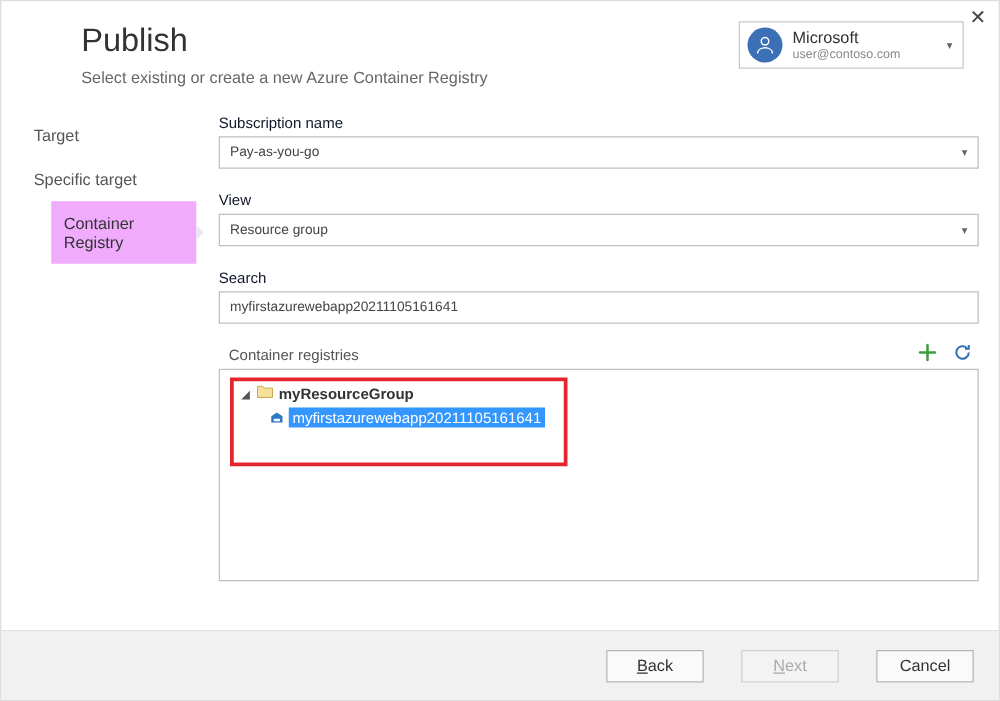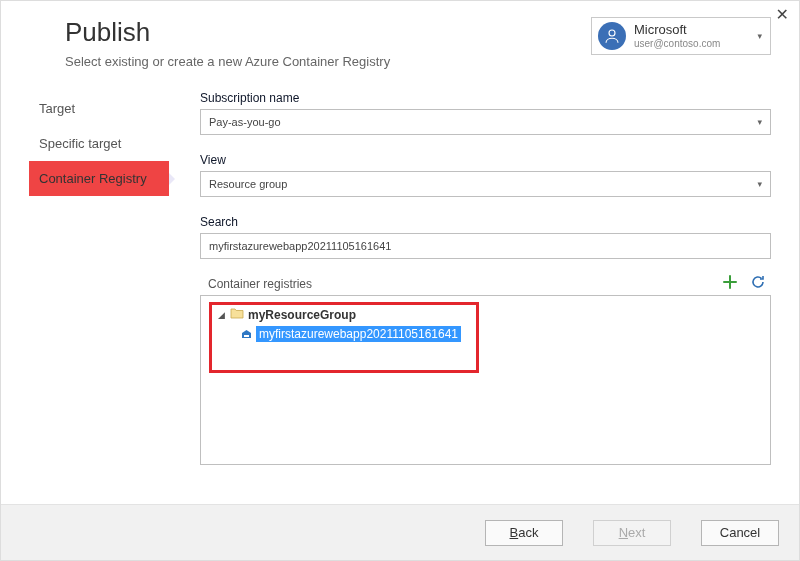--- a/index.html
+++ b/index.html
@@ -34,30 +34,30 @@
   .account .avatar {
     width:28px; height:28px; border-radius:50%;
     background:#3b6fb6; display:flex; align-items:center; justify-content:center;
     margin-right:8px;
   }
   .account .avatar svg { width:18px; height:18px; stroke:#fff; fill:none; stroke-width:1.5;}
   .account-name { font-size:13px; line-height:1.1;}
   .account-email { font-size:10px; color:#888;}
   .account .caret { position:absolute; right:8px; top:50%; transform:translateY(-50%); font-size:9px; color:#666;}
   .body {
-    display:flex; padding: 0 28px; gap:13px;
+    display:flex; padding: 0 16px; gap:0;
   }
   .sidebar { width:140px; flex-shrink:0; padding-top:4px;}
   .sidebar-item {
     font-size:13px; color:#555; padding:10px 10px;
     cursor:pointer;
     position:relative;
   }
   .sidebar-item.active {
-    background:#ef4444; color:#333;
+    background:#f0abfc; color:#333;margin-left:24px;
   }
   .sidebar-item.active::after{
     content:""; position:absolute; right:-6px; top:50%; transform:translateY(-50%);
     border-top:6px solid transparent;
     border-bottom:6px solid transparent;
     border-left:6px solid #e9e7f7;
   }
   .main { flex:1; padding-left:18px; }
   .field-label { font-size:12px; color:#0f172a; margin:4px 0 4px 0;}
   .combo, .textfield {

